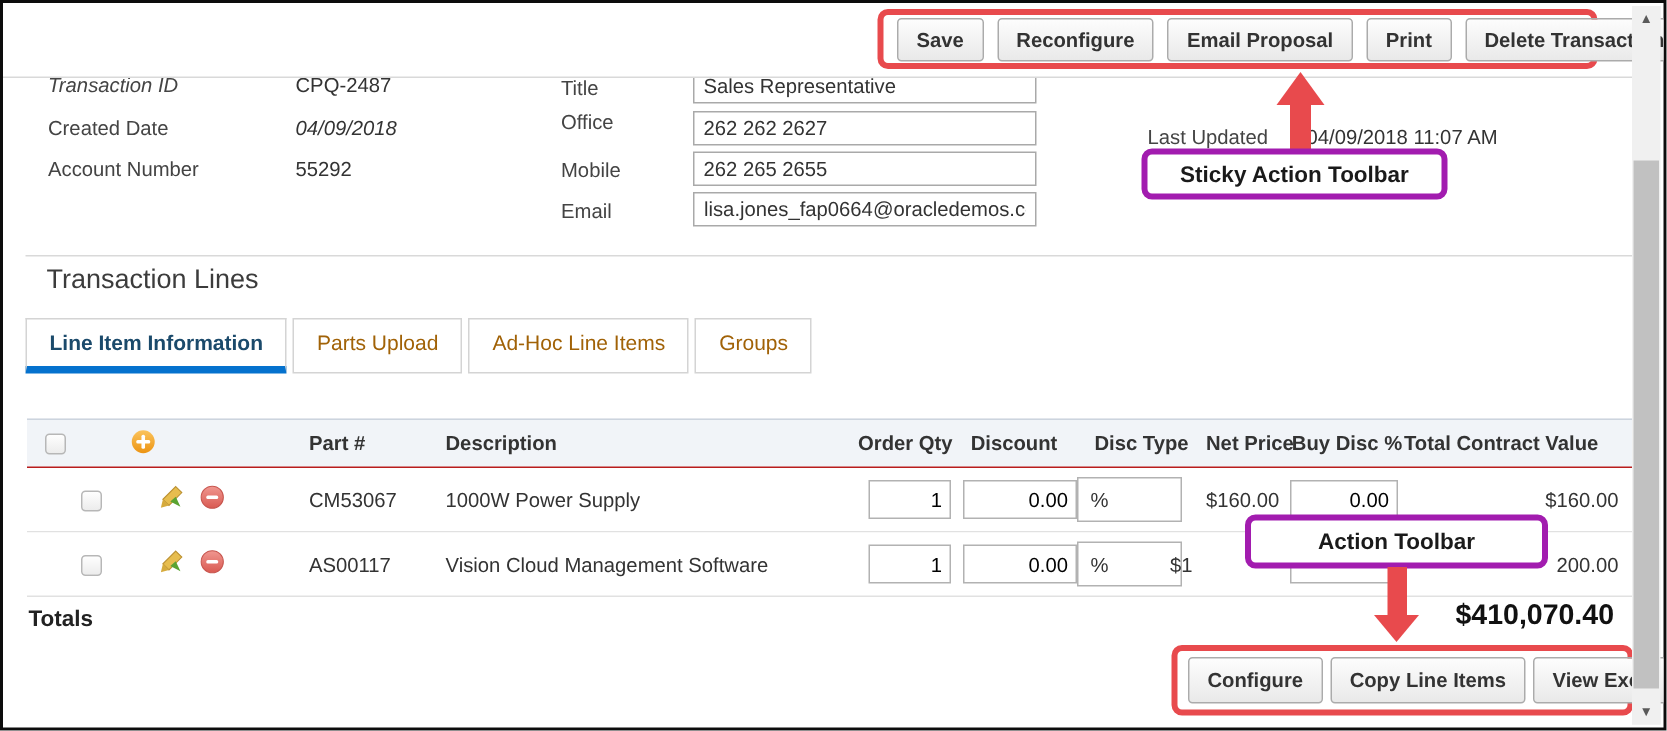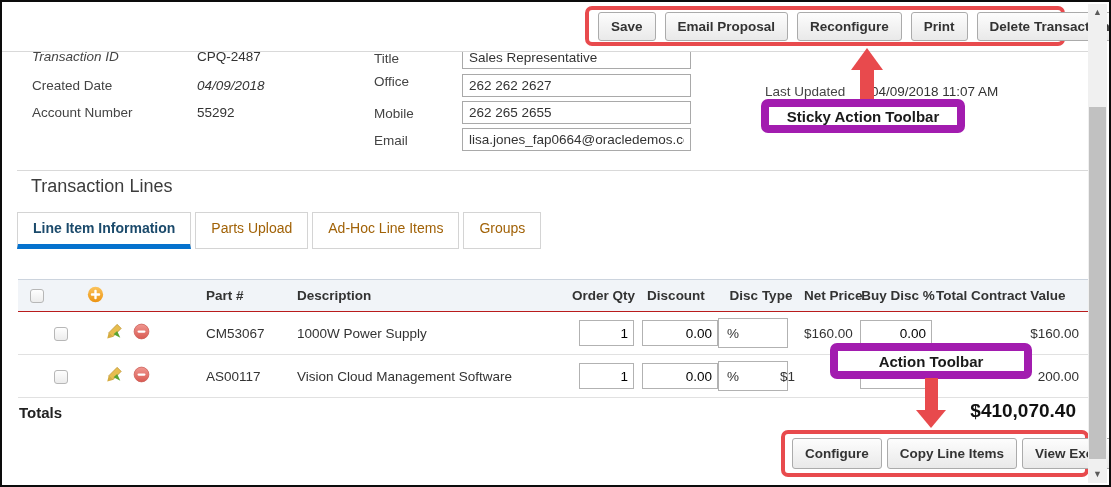--- a/index.html
+++ b/index.html
@@ -82,21 +82,21 @@
   
   .totals-label { position:absolute; left:17px; top:402px; font-weight:bold; font-size:15px; color:#222; }
   .totals-value { position:absolute; right:33px; top:398px; font-weight:bold; font-size:19px; color:#111; }
 
   
   .bottom-toolbar { position:absolute; left:779px; top:428px; width:308px; height:47px;
     display:flex; align-items:center; gap:5px; padding:0 7px; background:#fff; z-index:6; }
   .bottom-toolbar .btn { height:31px; }
 
   
-  .callout { position:absolute; background:#fff; border:8px solid #a21caf; border-radius:7px;
+  .callout { position:absolute; background:#fff; border:4px solid #a21caf; border-radius:7px;
     display:flex; align-items:center; justify-content:center; font-weight:bold; font-size:15px; color:#1a1a1a; z-index:7; }
   .co-sticky { left:759px; top:97px; width:204px; height:34px; }
   .co-action { left:828px; top:341px; width:202px; height:36px; }
   .arr { position:absolute; background:#e84a4d; z-index:7; }
   .arr-up-bar   { left:858px; top:68px;  width:14px; height:30px; }
   .arr-up-head  { position:absolute; left:849px; top:46px; width:0; height:0; z-index:7;
     border-left:16px solid transparent; border-right:16px solid transparent; border-bottom:22px solid #e84a4d; }
   .arr-dn-bar   { left:923px; top:376px; width:13px; height:32px; }
   .arr-dn-head  { position:absolute; left:914px; top:408px; width:0; height:0; z-index:7;
     border-left:15px solid transparent; border-right:15px solid transparent; border-top:18px solid #e84a4d; }
@@ -125,22 +125,22 @@
     <span class="f-label" style="left:372px;top:131px;">Email</span>
     <input class="f-input" style="left: 460px; top: 126px;" value="lisa.jones_fap0664@oracledemos.com">
 
     <span class="f-label" style="left:763px;top:82px;">Last Updated</span>
     <span class="f-value" style="left:869px;top:82px;">04/09/2018 11:07 AM</span>
     <span class="f-label" style="left:763px;top:110px;">Last</span>
   </div>
 
   <div class="sticky-toolbar red-frame">
     <button class="btn">Save</button>
+    <button class="btn">Reconfigure</button>
     <button class="btn">Email Proposal</button>
-    <button class="btn">Reconfigure</button>
     <button class="btn">Print</button>
     <button class="btn">Delete Transaction</button>
   </div>
 
   <div class="arr arr-up-bar"></div>
   <div class="arr-up-head"></div>
   <div class="callout co-sticky">Sticky Action Toolbar</div>
 
   <div class="divider1"></div>
 

